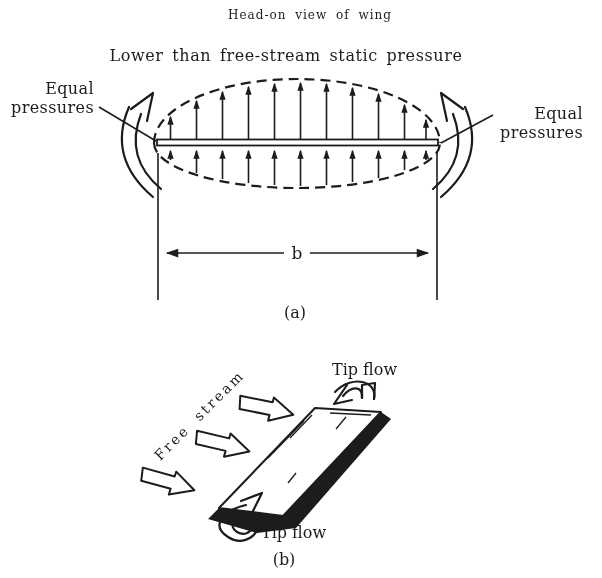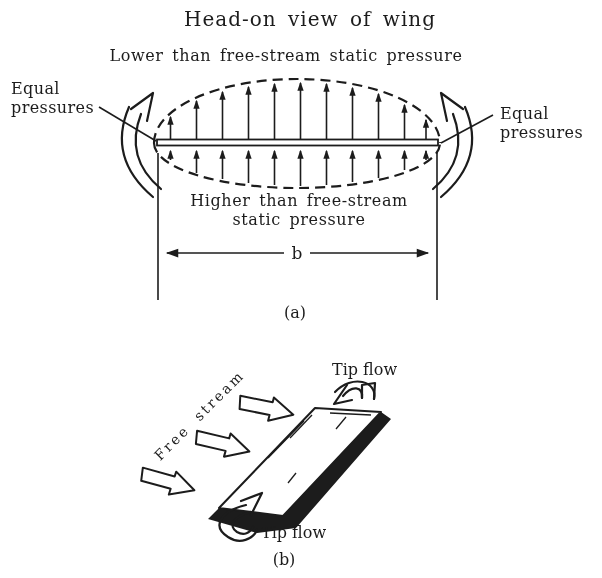--- a/index.html
+++ b/index.html
@@ -1,27 +1,27 @@
 <!DOCTYPE html>
 <html><head>
 <meta charset="utf-8">
 <style>
   html,body{margin:0;padding:0;background:#ffffff;}
   .stage{position:relative;width:602px;height:578px;background:#ffffff;overflow:hidden;
          font-family:"DejaVu Serif",serif;color:#1c1c1c;}
   .stage svg{position:absolute;left:0;top:0;}
   .lbl{position:absolute;white-space:nowrap;color:#1c1c1c;line-height:1.18;}
   .center{transform:translateX(-50%);}
-  .t-title{font-size:20px;letter-spacing:1px;word-spacing:4px;}
+  .t-title{font-size:12px;letter-spacing:1px;word-spacing:4px;}
   .t-big{font-size:16px;letter-spacing:.6px;word-spacing:3px;}
   .t-callout{font-size:16px;letter-spacing:.4px;}
   .t-caption{font-size:16px;}
   .t-dim{font-size:17px;}
   .two-line{text-align:center;}
-  .left-align{text-align:left;}
+  .left-align{text-align:right;}
   .rot{transform:rotate(-45deg);transform-origin:0 0;font-size:14px;letter-spacing:2.5px;word-spacing:6px;}
   .ink{stroke:#1c1c1c;fill:none;}
   .dash{stroke:#1c1c1c;fill:none;stroke-width:2.2;stroke-dasharray:10 6;}
   .thin{stroke-width:1.6;}
   .curl{stroke-width:2.2;stroke-linecap:round;stroke-linejoin:round;}
   .fillink{fill:#1c1c1c;stroke:none;}
   .face{fill:#ffffff;stroke:#1c1c1c;stroke-width:2;stroke-linejoin:round;}
   .blockarrow{fill:#ffffff;stroke:#1c1c1c;stroke-width:2;stroke-linejoin:round;}
 </style>
 </head>
@@ -139,24 +139,20 @@
   <div class="lbl t-callout left-align" style="left:11px;top:80px;">
     <div>Equal</div>
     <div>pressures</div>
   </div>
 
   <div class="lbl t-callout left-align" style="left:500px;top:105px;">
     <div>Equal</div>
     <div>pressures</div>
   </div>
 
-  <div class="lbl center t-big two-line" style="left:299px;top:192px;">
-    <div>Higher than free-stream</div>
-    <div>static pressure</div>
-  </div>
 
   <div class="lbl center t-dim" style="left:297px;top:243px;">b</div>
 
   <div class="lbl center t-caption" style="left:295px;top:304px;">(a)</div>
 
   <div class="lbl rot" style="left:151px;top:452px;">Free stream</div>
 
   <div class="lbl t-caption" style="left:332px;top:361px;">Tip flow</div>
 
   <div class="lbl t-caption" style="left:261px;top:524px;">Tip flow</div>

